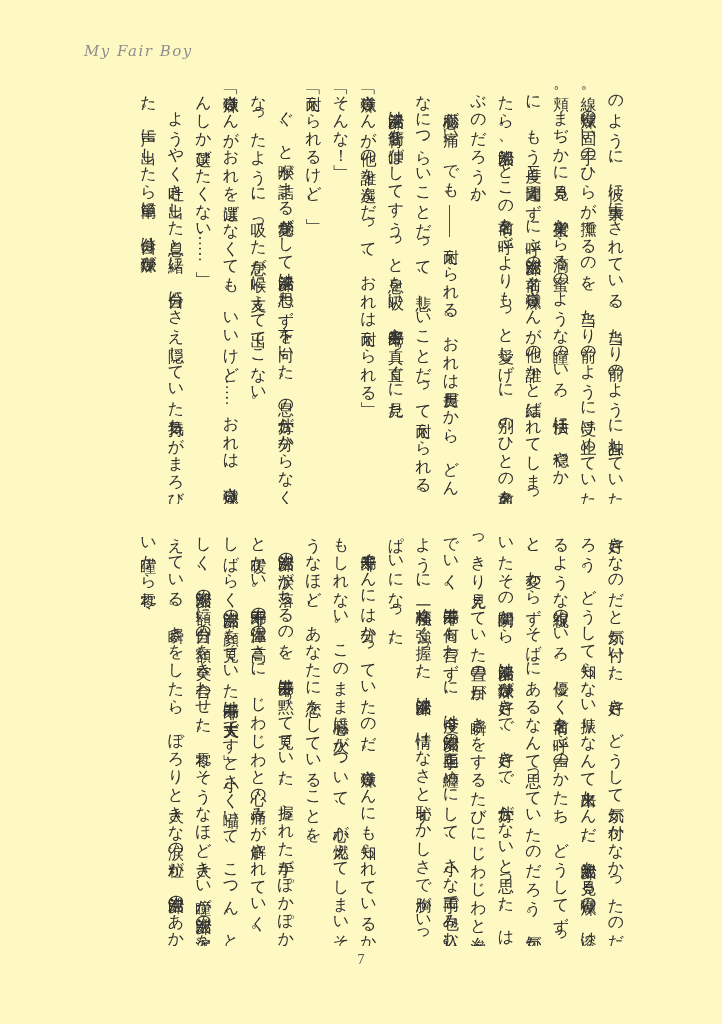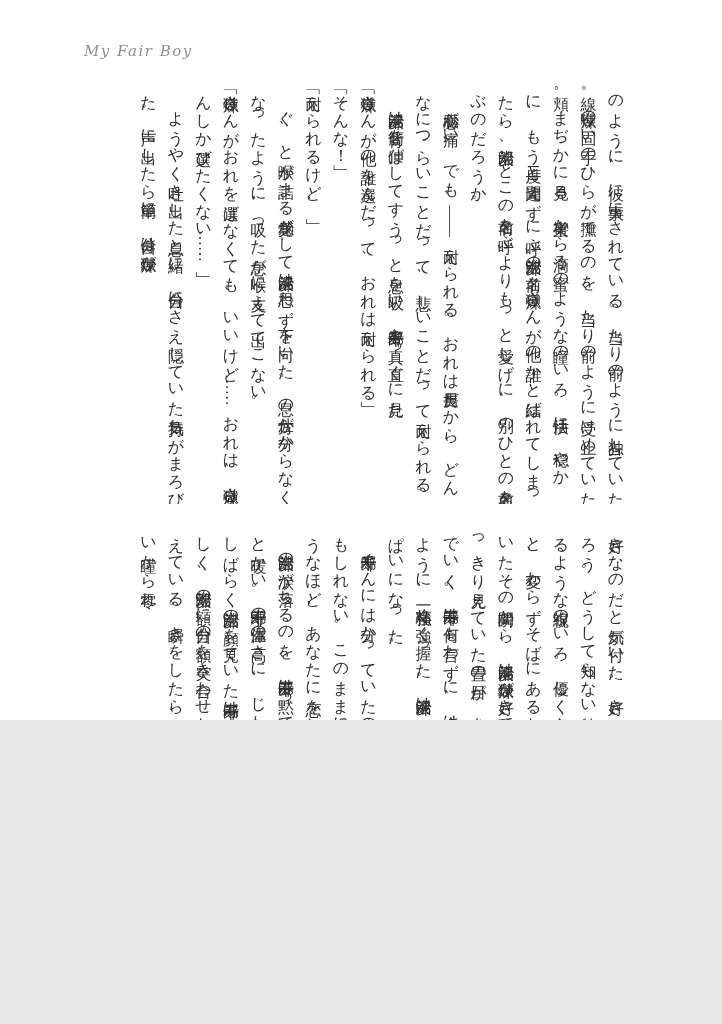--- a/index.html
+++ b/index.html
@@ -3,23 +3,23 @@
 <meta charset="utf-8">
 <style>
   html, body {
     margin: 0;
     padding: 0;
     background: #e8e8e8;
   }
   .page {
     position: relative;
     width: 722px;
-    height: 720px;
+    height: 1024px;
     margin: 0 auto;
-    background: #ffffff;
+    background: #fef9c3;
     overflow: hidden;
     font-family: "Liberation Serif", "DejaVu Serif", serif;
   }
   .running-header {
     position: absolute;
     top: 42px;
     left: 84px;
     font-family: "DejaVu Serif", "Liberation Serif", serif;
     font-style: italic;
     font-size: 15px;

